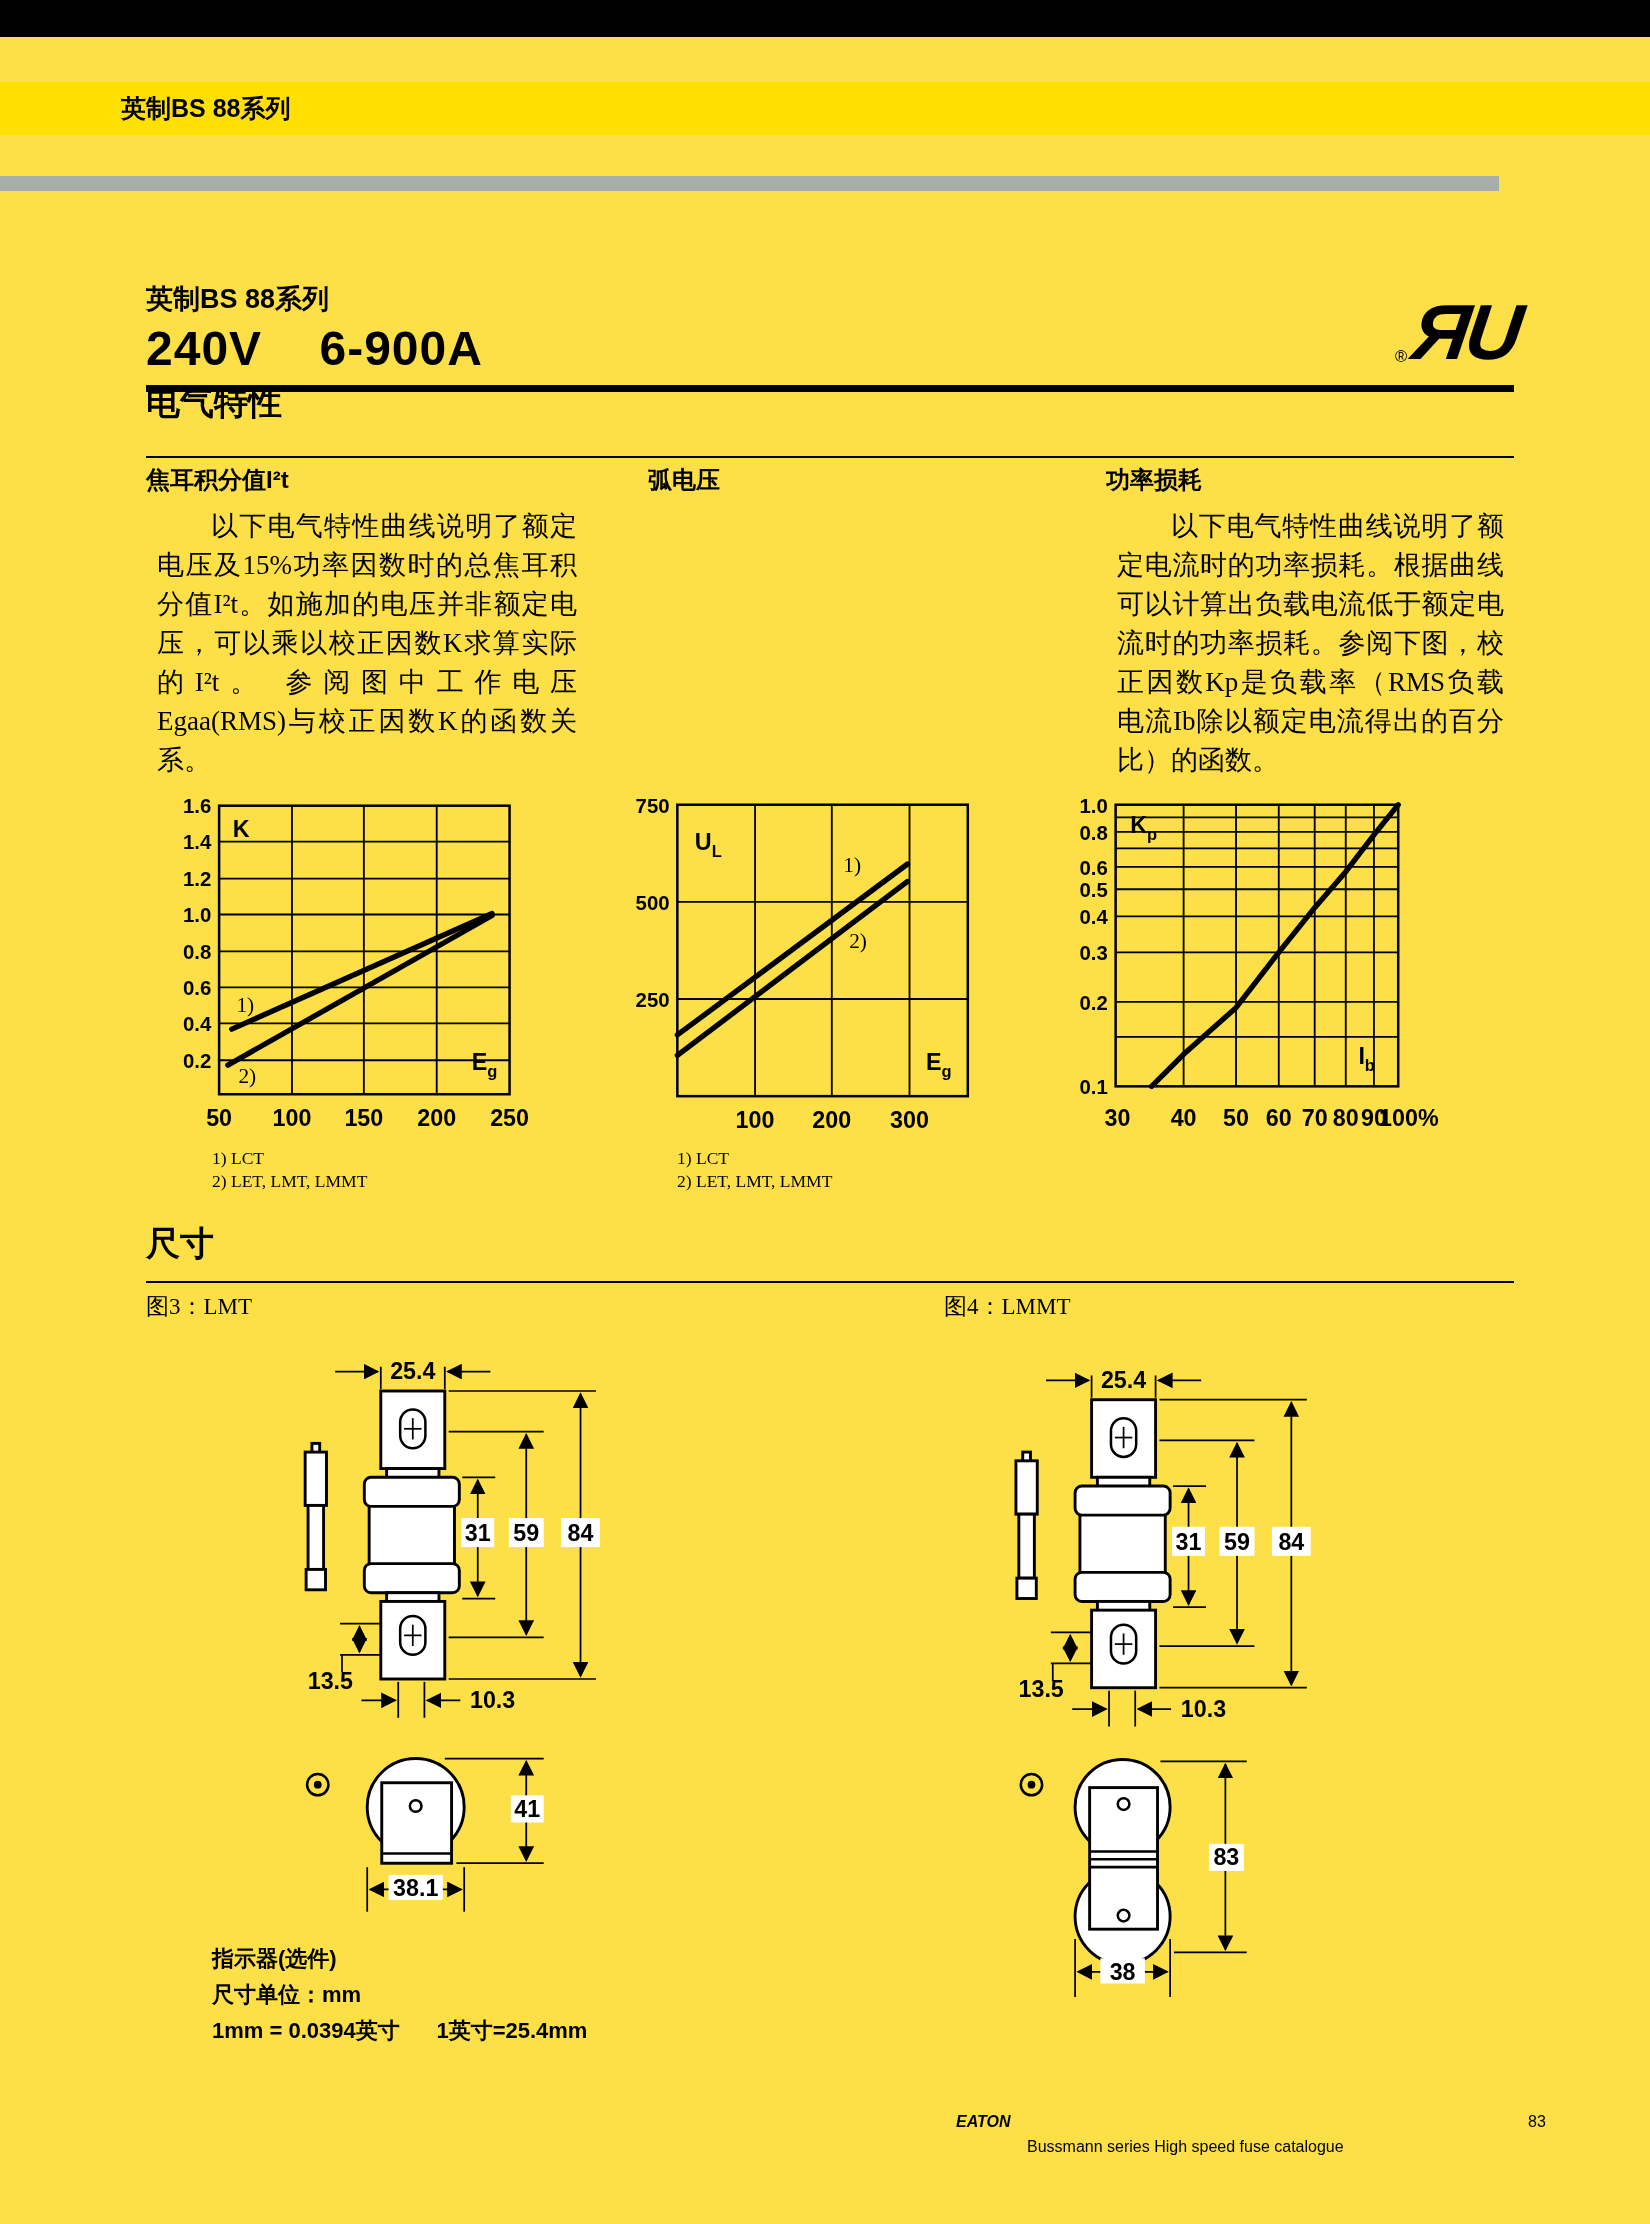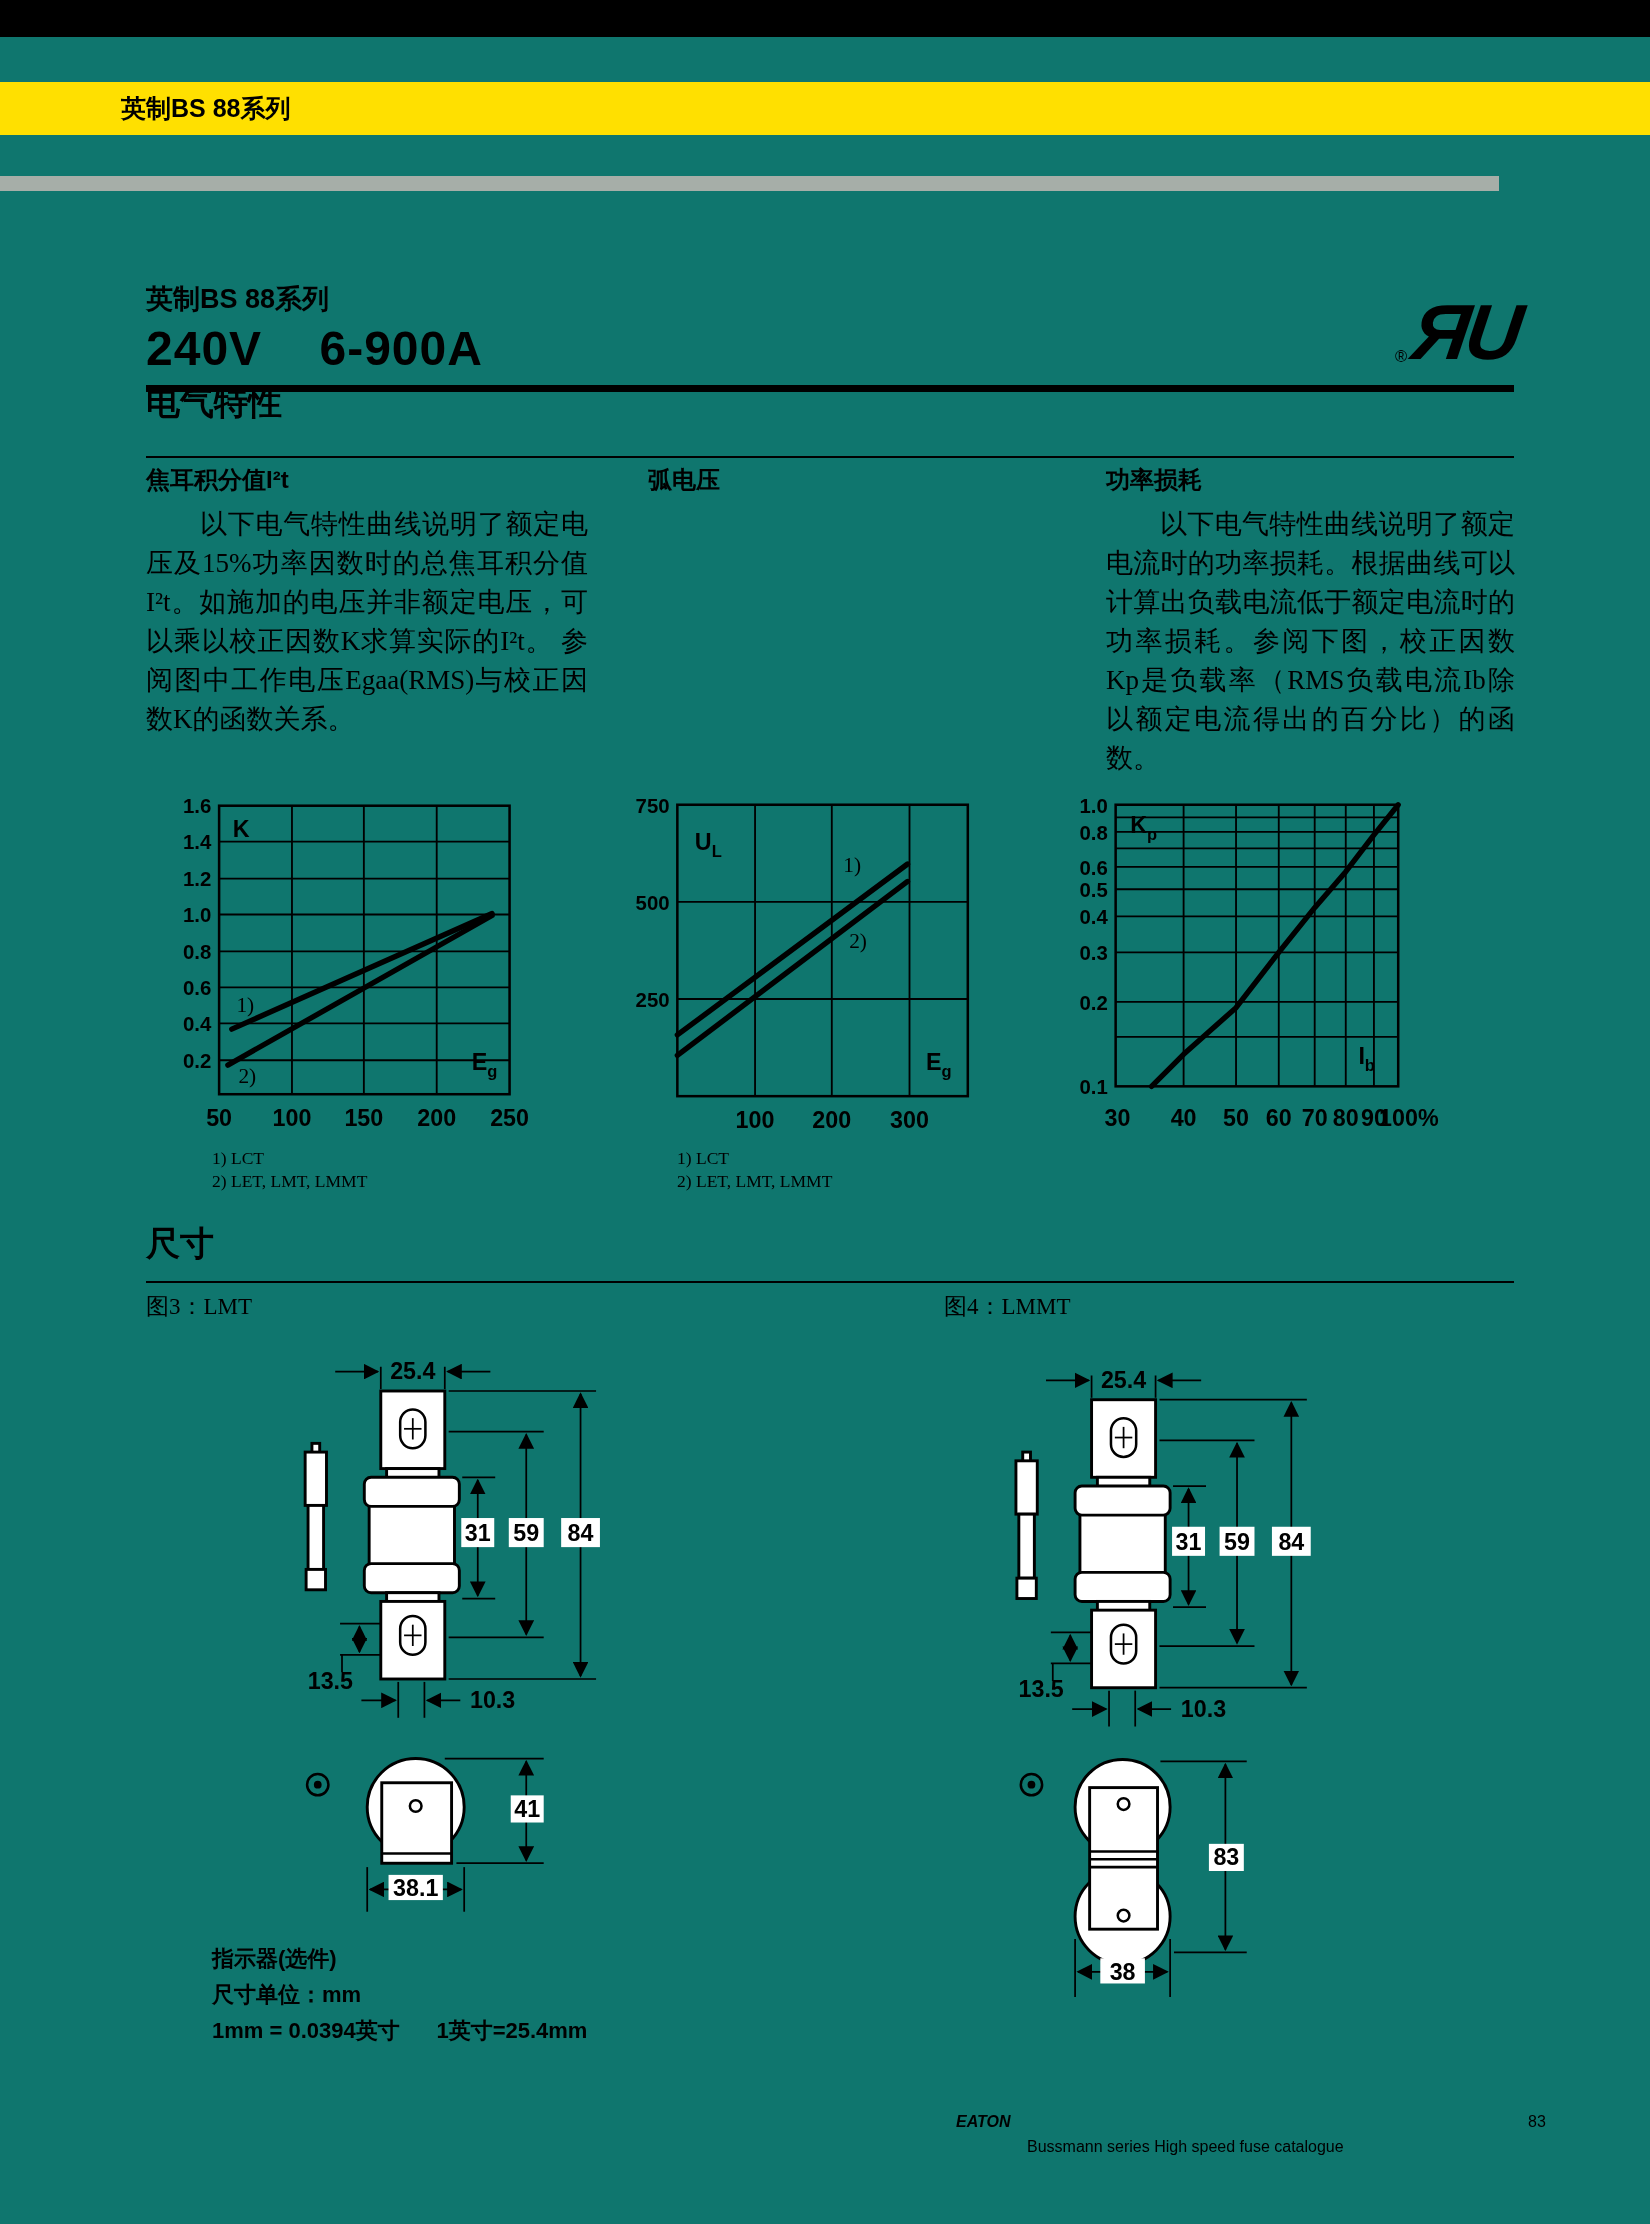--- a/index.html
+++ b/index.html
@@ -1,16 +1,16 @@
 <!DOCTYPE html>
 <html><head>
 <meta charset="utf-8">
 <style>
   html,body{margin:0;padding:0;background:#e8e8e8;}
-  #page{position:relative;width:1651px;height:2224px;background:#0f766e;overflow:hidden;
+  #page{position:relative;width:1651px;height:2224px;background:#fde047;overflow:hidden;
         font-family:"Liberation Sans","DejaVu Sans",sans-serif;color:#000;}
   .abs{position:absolute;}
   .pre{white-space:pre;}
 
   #top-black-bar{left:0;top:0;width:1651px;height:37px;background:#000;}
   #yellow-bar{left:0;top:82px;width:1651px;height:53px;background:#ffe000;}
   #yellow-bar-label{left:121px;top:82px;height:53px;line-height:53px;font-size:25px;font-weight:bold;}
   #gray-bar{left:0;top:176px;width:1499px;height:14.6px;background:#a6aea8;}
 
   #series-label{left:146px;top:281px;font-size:27px;font-weight:bold;}
@@ -20,21 +20,21 @@
             transform:skewX(-8deg);line-height:87px;letter-spacing:-3.9px;}
   #ul-reg{position:absolute;left:0px;top:58px;font-size:16.5px;}
 
   .rule-thick{left:146px;width:1368px;height:6.8px;background:#000;}
   .rule-thin{left:146px;width:1368px;height:1.9px;background:#000;}
   .section-heading{left:146px;font-size:34px;font-weight:bold;font-family:"Liberation Sans","DejaVu Sans",sans-serif;}
 
   .col{top:464px;}
   .col-heading{font-size:24px;font-weight:bold;margin:0 0 8.7px 0;}
   .col-body{font-size:27px;line-height:39px;text-align:justify;text-indent:2em;
-            font-family:"Liberation Serif","DejaVu Serif",serif;margin:0;}
+            font-family:"Liberation Serif","DejaVu Serif",serif;margin:11px;}
   #col1{left:146px;width:442px;}
   #col2{left:648px;width:432px;}
   #col3{left:1106px;width:409px;}
 
   svg{overflow:visible;}
   svg .frame{fill:none;stroke:#000;stroke-width:2.6;}
   svg .grid{stroke:#000;stroke-width:1.9;}
   svg .curve{fill:none;stroke:#000;stroke-width:5.5;stroke-linecap:round;stroke-linejoin:round;}
   svg .yt{font-size:21px;font-weight:bold;text-anchor:end;}
   svg .xt{font-size:24px;font-weight:bold;text-anchor:middle;}

